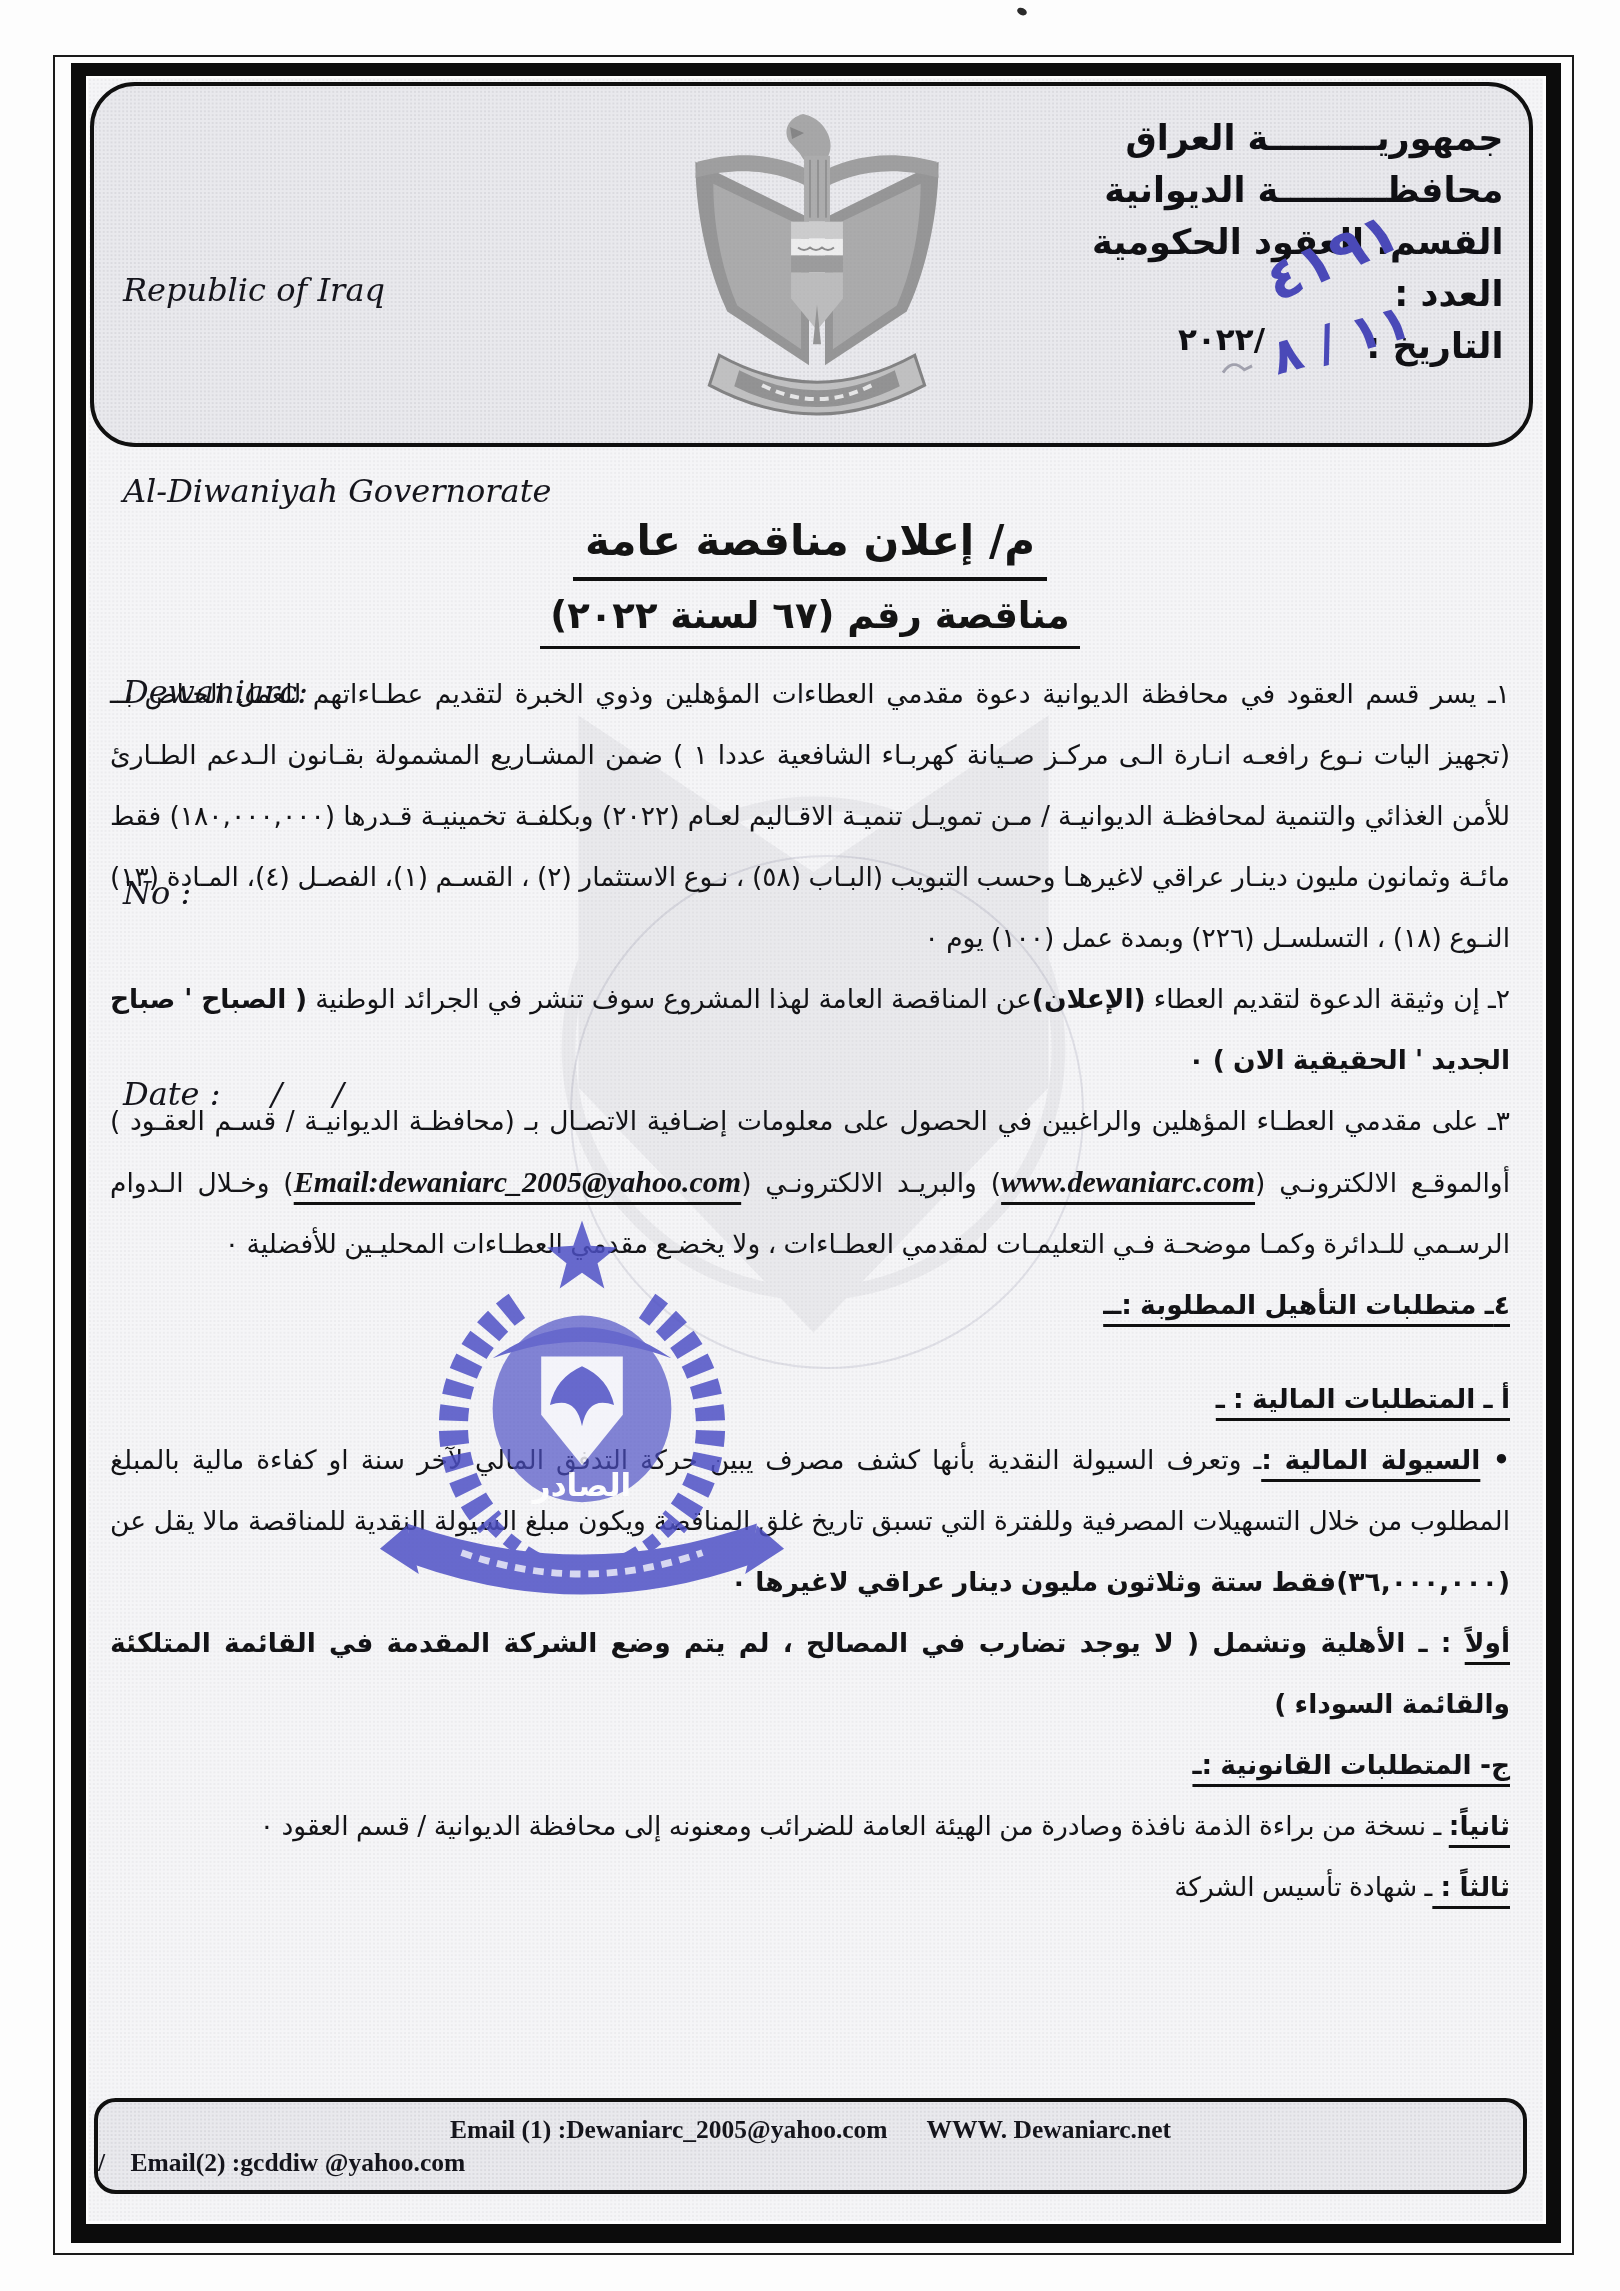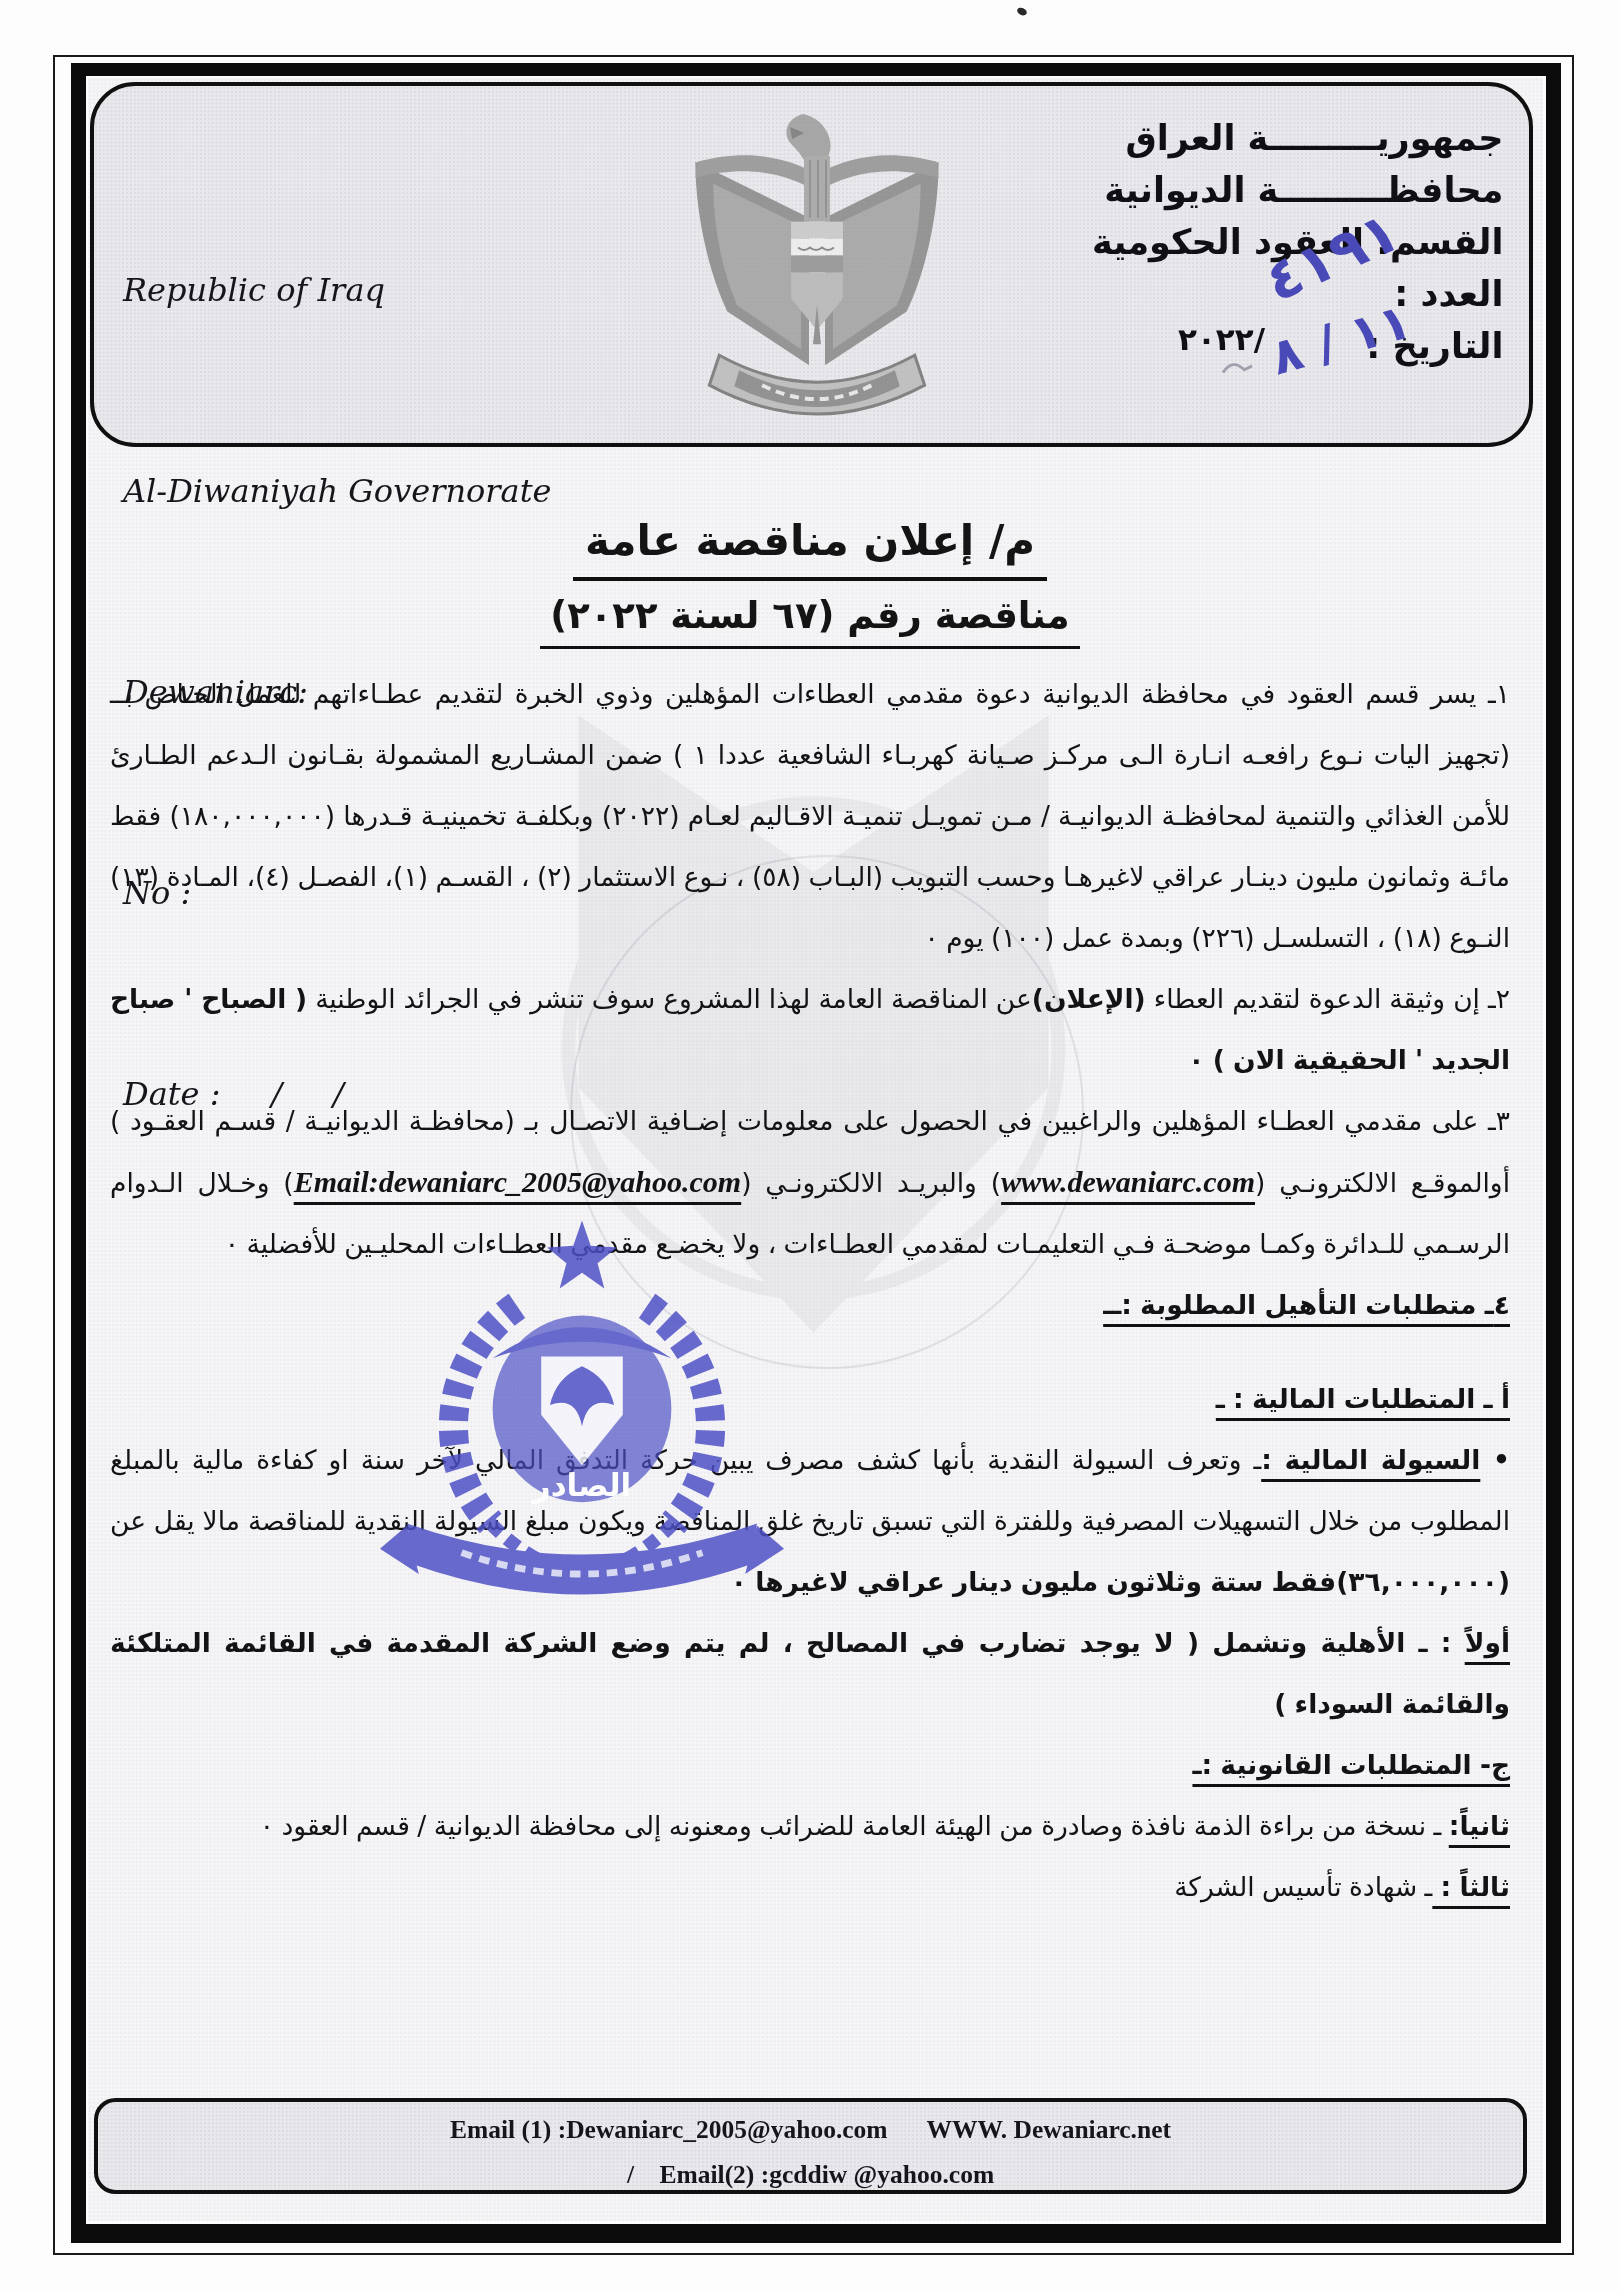--- a/index.html
+++ b/index.html
@@ -53,21 +53,21 @@
                 border:2.9px solid rgba(90,90,130,0.14);}
   .ghost-eagle{position:absolute;left:490px;top:627px;width:647px;height:784px;opacity:.05;}
   .stamp{position:absolute;left:378px;top:1211px;width:408px;height:421px;opacity:.84;}
   
   .footer-box{position:absolute;left:94px;top:2098px;width:1433px;height:96px;box-sizing:border-box;
               border:4.9px solid #101010;border-radius:21.6px;background-color:#e9e9ed;
               background-image:radial-gradient(rgba(50,50,65,0.08) 1px, transparent 1.3px);
               background-size:3.9px 3.9px;font-family:"Liberation Serif",serif;font-weight:bold;
               color:#15151c;}
   .f-line1{margin-top:12.7px;display:flex;justify-content:center;gap:39px;font-size:25.5px;}
-  .f-line2{text-align:center;font-size:25.5px;margin-top:15px;}
+  .f-line2{font-size:25.5px;margin-top:3px;}
 </style>
 </head>
 <body>
 
 <div class="page">
 
   <div class="content-texture"></div>
   <div class="frame-outer"></div>
   <div class="frame-inner"></div>
   <div class="dot-artifact"></div>

